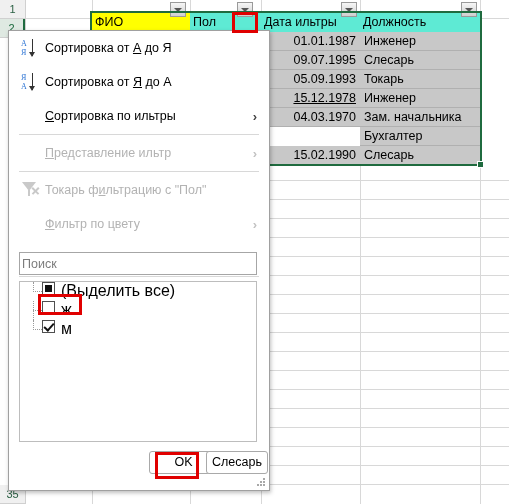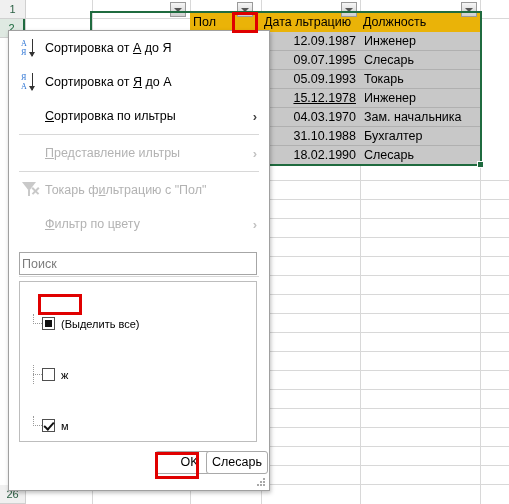--- a/index.html
+++ b/index.html
@@ -63,21 +63,21 @@
     top: 0;
     width: 1px;
     background: #d8d8d8;
   }
 
   
   .hdr-cell {
     position: absolute;
     height: 19px;
     box-sizing: border-box;
-    background: #eab308;
+    background: #5eead4;
     font-size: 12.5px;
     line-height: 19px;
     padding-left: 3px;
     white-space: nowrap;
     overflow: hidden;
     color: #000;
   }
   .hdr-cell.yellow { background: #ffff00; }
   .filter-btn {
     position: absolute;
@@ -268,24 +268,23 @@
     height: 161px;
     box-sizing: border-box;
     border: 1px solid #bdbdbd;
     background: #ffffff;
     overflow: hidden;
   }
   .li {
     position: relative;
     height: 19px;
     display: flex;
-    align-items: center;
-    font-size: 11px;
+    align-items: flex-start;
+    font-size: 16px;
     padding-left: 8px;
-    margin-top: 32px;
   }
   .li .treeline {
     width: 14px; height: 19px;
     flex: 0 0 14px;
     position: relative;
   }
   .li .treeline::before {
     content: "";
     position: absolute;
     left: 5px; top: 9px;
@@ -348,21 +347,21 @@
     border: 1px solid #a9a9a9;
     border-radius: 3px;
     background: #ffffff;
     font-family: "Liberation Sans", sans-serif;
     font-size: 12.5px;
     color: #000;
     text-align: center;
     line-height: 21px;
     cursor: default;
   }
-  #ok-btn { left: 146px; width: 69px; }
+  #ok-btn { left: 140px; width: 69px; }
   #cancel-btn { left: 197px; width: 62px; }
 
   
   #grip {
     position: absolute;
     right: 3px;
     bottom: 3px;
     width: 9px; height: 9px;
   }
   #grip i {
@@ -394,73 +393,75 @@
   <div class="gridline-h" style="top:446px"></div>
   <div class="gridline-h" style="top:465px"></div>
   <div class="gridline-h" style="top:484px"></div>
 
   <div class="gridline-v" style="left:92px;  height:504px"></div>
   <div class="gridline-v" style="left:190px; height:504px"></div>
   <div class="gridline-v" style="left:261px; height:504px"></div>
   <div class="gridline-v" style="left:360px; height:504px"></div>
   <div class="gridline-v" style="left:480px; height:504px"></div>
 
+  <div class="hdr-cell yellow" style="left:92px;  top:13px; width:98px;">
+    <span>ФИО</span>
+  </div>
   <div class="filter-btn" style="left:170px;">
     <span class="tri"></span>
   </div>
 
   <div class="hdr-cell" style="left:190px; top:13px; width:71px;">
     <span>Пол</span>
   </div>
   <div class="filter-btn" style="left:237px;">
     <span class="tri"></span>
   </div>
 
   <div class="hdr-cell" style="left:261px; top:13px; width:99px;">
-    <span>Дата льтрацию</span>
+    <span>Дата ильтры</span>
   </div>
   <div class="filter-btn" style="left:341px;">
     <span class="tri"></span>
   </div>
 
   <div class="hdr-cell" style="left:360px; top:13px; width:120px;">
     <span>Должность</span>
   </div>
   <div class="filter-btn" style="left:461px;">
     <span class="tri"></span>
   </div>
 
-  <div class="cell num" style="left:261px; top:32px; width:99px;">12.09.1987</div>
+  <div class="cell num" style="left:261px; top:32px; width:99px;">01.01.1987</div>
   <div class="cell txt" style="left:360px; top:32px; width:120px;">Инженер</div>
 
   <div class="cell num" style="left:261px; top:51px; width:99px;">09.07.1995</div>
   <div class="cell txt" style="left:360px; top:51px; width:120px;">Слесарь</div>
 
   <div class="cell num" style="left:261px; top:70px; width:99px;">05.09.1993</div>
   <div class="cell txt" style="left:360px; top:70px; width:120px;">Токарь</div>
 
   <div class="cell num" style="left:261px; top:89px; width:99px;text-decoration:underline;">15.12.1978</div>
   <div class="cell txt" style="left:360px; top:89px; width:120px;">Инженер</div>
 
   <div class="cell num" style="left:261px; top:108px; width:99px;">04.03.1970</div>
   <div class="cell txt" style="left:360px; top:108px; width:120px;">Зам. начальника</div>
 
-  <div class="cell num" style="left:261px; top:127px; width:99px;">31.10.1988</div>
   <div class="cell txt" style="left:360px; top:127px; width:120px;">Бухгалтер</div>
 
-  <div class="cell num" style="left:261px; top:146px; width:99px;">18.02.1990</div>
+  <div class="cell num" style="left:261px; top:146px; width:99px;">15.02.1990</div>
   <div class="cell txt" style="left:360px; top:146px; width:120px;">Слесарь</div>
 
   <div id="sel-border" style="left:90px; top:11px; width:392px; height:155px;"></div>
   <div id="fill-handle" style="left:477px; top:161px;"></div>
 
   <div class="row-header-col">
     <div class="rowhdr" style="top:0px">1</div>
     <div class="rowhdr sel" style="top:19px">2</div>
-    <div class="rowhdr" style="top:485px">26</div>
+    <div class="rowhdr" style="top:485px">35</div>
   </div>
 </div>
 
 <div id="dropdown">
 
   <div class="menu-item">
     <span class="mi-icon">
       <span class="sorticon">
         <span class="l1">А</span>
           <span class="l2">Я</span>
@@ -486,21 +487,21 @@
   <div class="menu-item">
     <span class="mi-icon"></span>
     <span class="mi-label"><span></span><u>С</u><span>ортировка по ильтры</span></span>
     <span class="submenu-arrow">›</span>
   </div>
 
   <div class="menu-sep"></div>
 
   <div class="menu-item disabled">
     <span class="mi-icon"></span>
-    <span class="mi-label"><span></span><u>П</u><span>редставление ильтры</span></span>
+    <span class="mi-label"><span></span><u>П</u><span>редставление ильтр</span></span>
     <span class="submenu-arrow">›</span>
   </div>
 
   <div class="menu-sep"></div>
 
   <div class="menu-item disabled">
     <span class="mi-icon">
       <span class="funnel">
         <span class="fshape"></span>
           <span class="fstem"></span>

